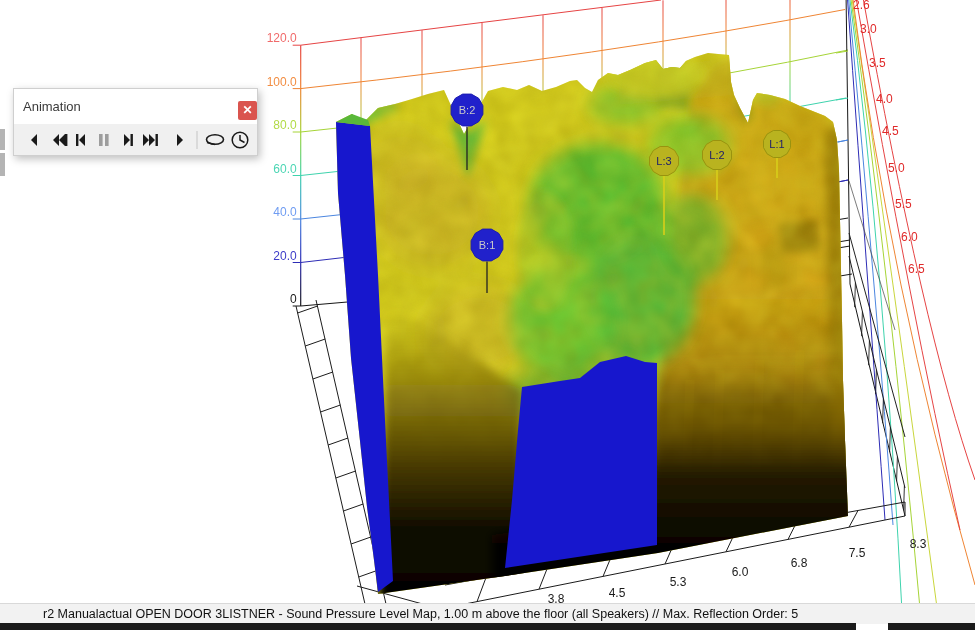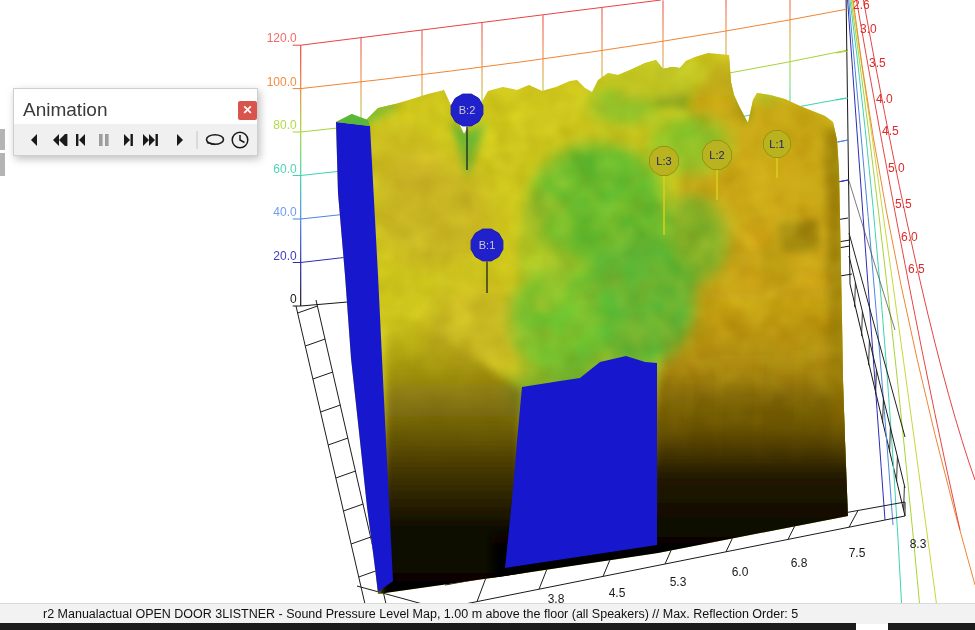--- a/index.html
+++ b/index.html
@@ -1,20 +1,20 @@
 <!DOCTYPE html>
 <html><head>
 <meta charset="utf-8">
 <style>
 html,body { margin:0; padding:0; width:975px; height:630px; overflow:hidden; background:#ffffff;
   font-family:"Liberation Sans", sans-serif; }
 #stage { position:relative; width:975px; height:630px; }
 #anim { position:absolute; left:13px; top:88px; width:243px; height:66px; background:#ffffff;
   border:1px solid #cfcfcf; box-shadow:2px 3px 8px rgba(0,0,0,0.25); z-index:5; }
-#anim .title { position:absolute; left:9px; top:10px; font-size:19px; color:#3a3a3a; }
+#anim .title { position:absolute; left:9px; top:10px; font-size:13px; color:#3a3a3a; }
 #anim .close { position:absolute; left:224px; top:12px; width:19px; height:19px; background:#da544e;
   border-radius:2px; color:#fff; font-size:12px; line-height:19px; text-align:center; font-weight:bold; }
 #anim .bar { position:absolute; left:0; top:35px; width:243px; height:31px; background:#f0f0f0; }
 #anim .ic { position:absolute; top:5px; }
 #sliver { position:absolute; left:0; top:129px; width:5px; height:21px; background:#b4b4b4; z-index:4; }
 #sliver2 { position:absolute; left:0; top:153px; width:5px; height:23px; background:#b4b4b4; z-index:4; }
 #status { position:absolute; left:0; top:603px; width:975px; height:20px; background:#f2f2f2;
   border-top:1px solid #d9d9d9; z-index:6; }
 #status .txt { position:absolute; left:2px; top:3px; font-size:12.5px; color:#111; white-space:nowrap;padding-left:41px; }
 #strip1 { position:absolute; left:0; top:623px; width:856px; height:7px; background:#1b1b1b; z-index:6; }

